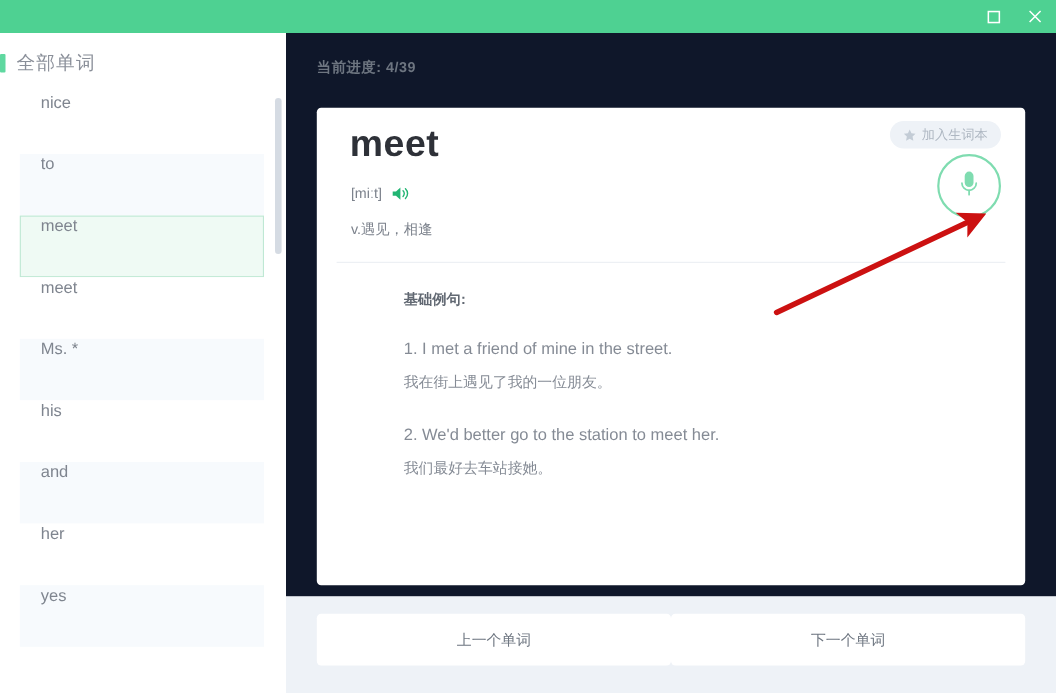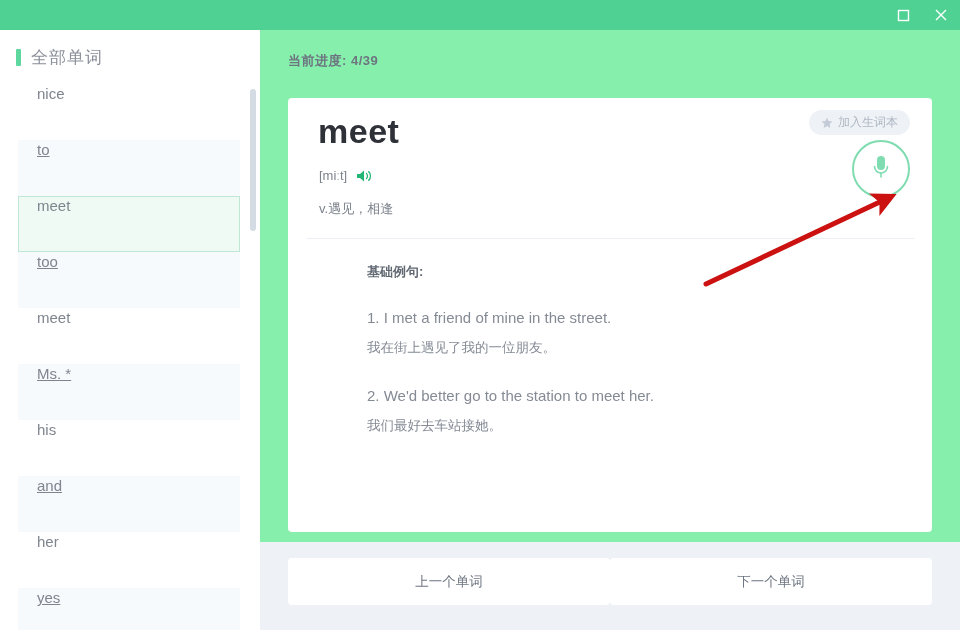--- a/index.html
+++ b/index.html
@@ -33,21 +33,20 @@
   
   .sidebar {
     position: absolute; top: 30px; left: 0;
     width: 260px; height: 600px;
     background: #ffffff;
     overflow: hidden;
   }
   .sidebar-header {
     display: flex; align-items: center;
     height: 54px;
-    padding-left: 16px;
   }
   .sb-accent {
     width: 5px; height: 17px;
     background: #5fd8a0;
     border-radius: 1px;
     margin-right: 10px;
   }
   .sb-title {
     font-size: 17px;
     color: #8a8f99;
@@ -62,21 +61,21 @@
   .word-item {
     height: 56px;
     display: flex; align-items: flex-start;
     padding-left: 18px;
     font-size: 15px;
     color: #7f858f;
     background: #ffffff;
     border: 1px solid transparent;
     margin: 0 20px 0 18px;
   }
-  .word-item.alt { background: #f7fafd; text-decoration: underline; }
+  .word-item.alt { background: #f7fafd; }
   .word-item.selected {
     background: #effaf4;
     border: 1px solid #bfe8d4;
   }
 
   
   .sb-scroll-track {
     position: absolute;
     top: 0; right: 4px;
     width: 6px; height: 546px;
@@ -98,21 +97,21 @@
     border-radius: 0 8px 8px 0;
     display: flex; align-items: center; justify-content: center;
     box-shadow: 1px 0 3px rgba(0,0,0,0.05);
   }
   .collapse-handle svg { display:block; }
 
   
   .main {
     position: absolute; top: 30px; left: 260px;
     width: 700px; height: 512px;
-    background: #86efac;
+    background: #0f172a;
   }
   .progress-text {
     position: absolute; top: 22px; left: 28px;
     font-size: 13px; font-weight: bold;
     color: #6d7580;
     letter-spacing: .5px;
   }
 
   .card {
     position: absolute;
@@ -252,23 +251,20 @@
     <div class="word-list">
       <div class="word-item">
         <span>nice</span>
       </div>
       <div class="word-item alt">
         <span>to</span>
       </div>
       <div class="word-item selected">
         <span>meet</span>
       </div>
-      <div class="word-item alt">
-        <span>too</span>
-      </div>
       <div class="word-item">
         <span>meet</span>
       </div>
       <div class="word-item alt">
         <span>Ms. *</span>
       </div>
       <div class="word-item">
         <span>his</span>
       </div>
       <div class="word-item alt">

